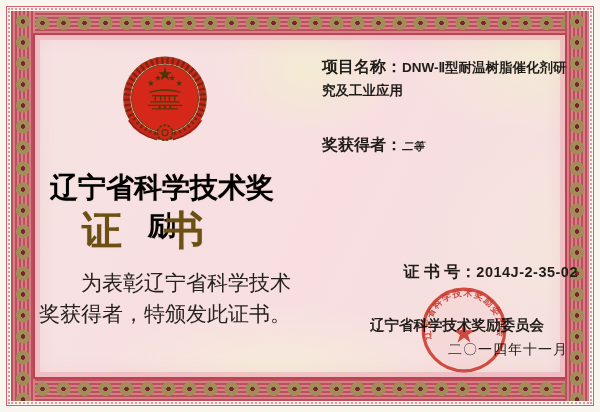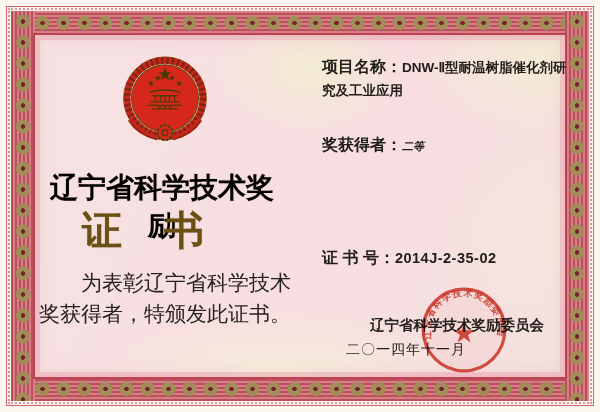--- a/index.html
+++ b/index.html
@@ -59,28 +59,28 @@
   }
   .dedication .line1{text-indent:2em;}
   
   .row{position:absolute;left:308px;width:256px;color:#201d19;line-height:1.45;margin-left:14px;}
   .row .label{font-size:16px;font-weight:bold;white-space:pre;}
   .row .value{font-size:13.5px;font-weight:bold;}
   .row-project{top:55px;}
   .row-grade{top:133px;}
   .row-grade .value{font-size:11px;font-style:italic;}
   .row-winner{top:169px;}
-  .row-certno{top:246px;}
+  .row-certno{top:260px;text-align:right;}
   .row-certno .value{font-size:14.5px;letter-spacing:.5px;}
   .issuer{
     position:absolute;left:346px;top:316px;width:222px;text-align:center;
     font-family:"DejaVu Serif",serif;font-size:14.5px;font-weight:600;color:#24201c;
   }
   .issue-date{
-    position:absolute;left:346px;top:341px;width:222px;text-align:left;
+    position:absolute;left:346px;top:341px;width:222px;text-align:right;
     font-family:"DejaVu Serif",serif;font-size:14px;letter-spacing:1px;color:#24201c;
   }
   .seal{
     position:absolute;left:419px;top:285px;width:90px;height:90px;
     mix-blend-mode:multiply;opacity:.93;
   }
 </style>
 </head>
 <body>
 

